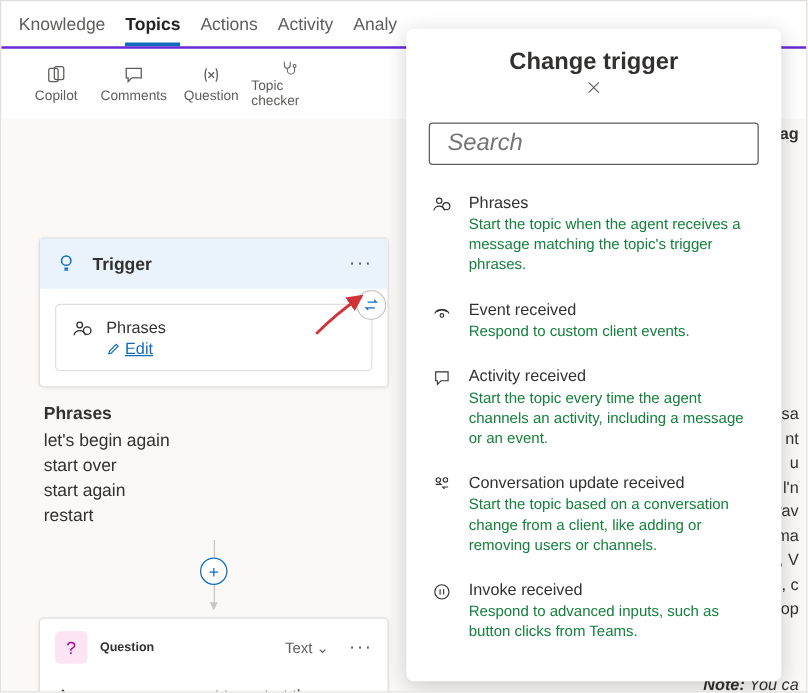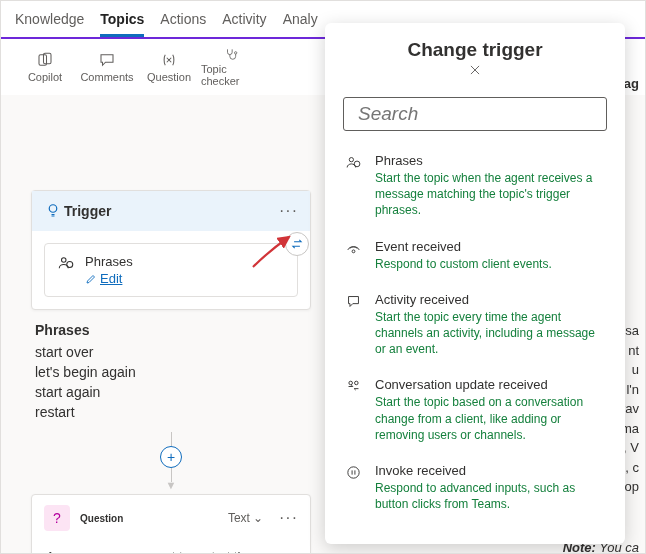--- a/index.html
+++ b/index.html
@@ -70,20 +70,21 @@
     border: 1px solid #e1dfdd;
     border-radius: 4px;
     box-shadow: 0 1px 3px rgba(0,0,0,0.05);
     margin-top: 65px;
   }
   .trigger-head {
     display: flex;
     align-items: center;
     background: #eaf3fb;
     padding: 10px 12px;
+    gap: 10px;
   }
   .trigger-icon {
     width: 20px; height: 20px;
     color: #0f6cbd;
   }
   .trigger-title { font-weight: 600; font-size: 14px; flex: 1; }
   .dots { color: #605e5c; font-size: 16px; cursor: pointer; letter-spacing: 1px;}
   .trigger-body {
     padding: 12px;
   }
@@ -275,22 +276,22 @@
           <svg viewBox="0 0 24 24" width="14" height="14" fill="none" stroke="#0f6cbd" stroke-width="1.8">
               <path d="M7 8h12l-3-3M17 16H5l3 3"></path>
             </svg>
         </div>
       </div>
     </div>
   </div>
 
   <div class="phrases-list">
     <div class="hdr">Phrases</div>
+    <div class="line">let's begin again</div>
     <div class="line">start over</div>
-    <div class="line">let's begin again</div>
     <div class="line">start again</div>
     <div class="line">restart</div>
   </div>
 
   <div class="connector">
     <div class="stem"></div>
     <div class="plus">+</div>
     <div class="stem"></div>
     <div class="arrowhead">▼</div>
   </div>
@@ -397,21 +398,21 @@
           <path d="M10 9v6M14 9v6"></path>
         </svg>
       </div>
     <div>
         <div class="oname">Invoke received</div>
         <div class="odesc">Respond to advanced inputs, such as button clicks from Teams.</div>
       </div>
   </div>
 </div>
 
-<div class="rfrag" style="top:73px;font-weight:600">ag</div>
+<div class="rfrag" style="top:96px;font-weight:600">ag</div>
 <div class="rfrag" style="top:320px; white-space:pre-line; text-align:right;">sa
 nt
 u
 l'n
 rav
 ma
 documents, V
 regulations, c
 insurance op</div>
 <div class="rfrag" style="top:537px;">

